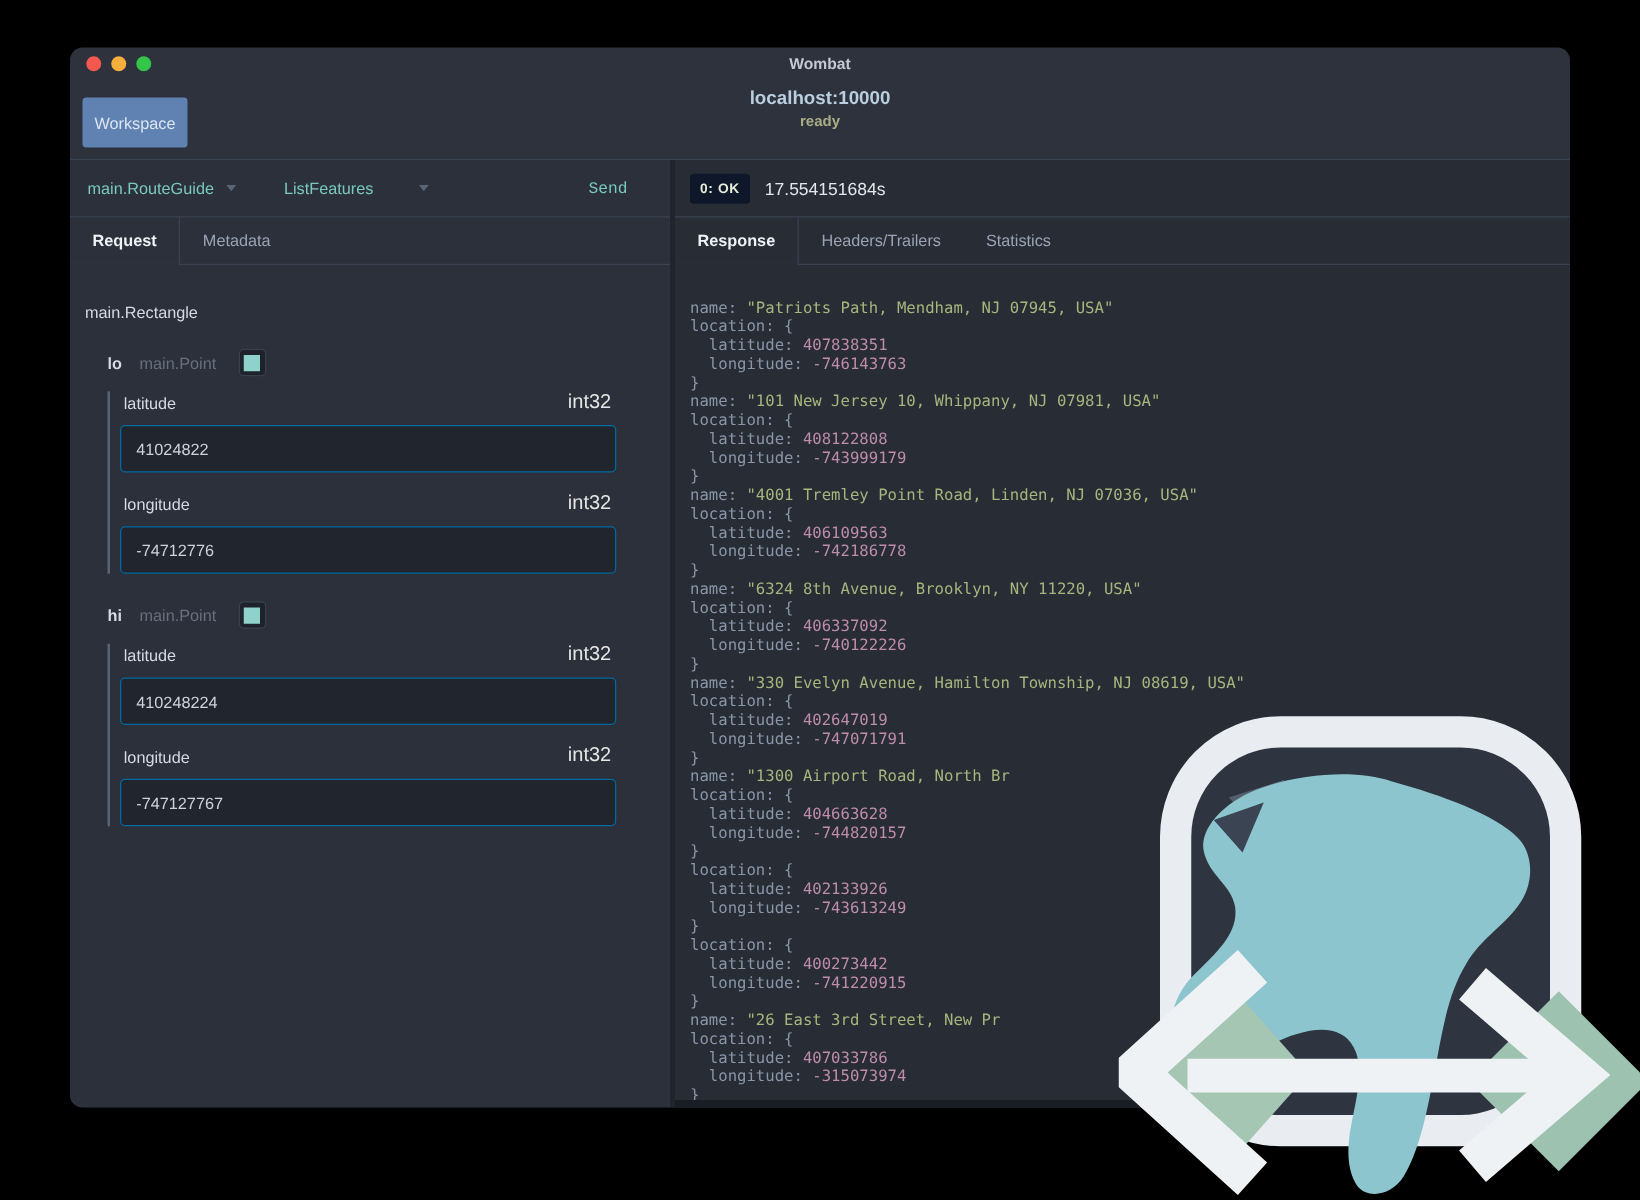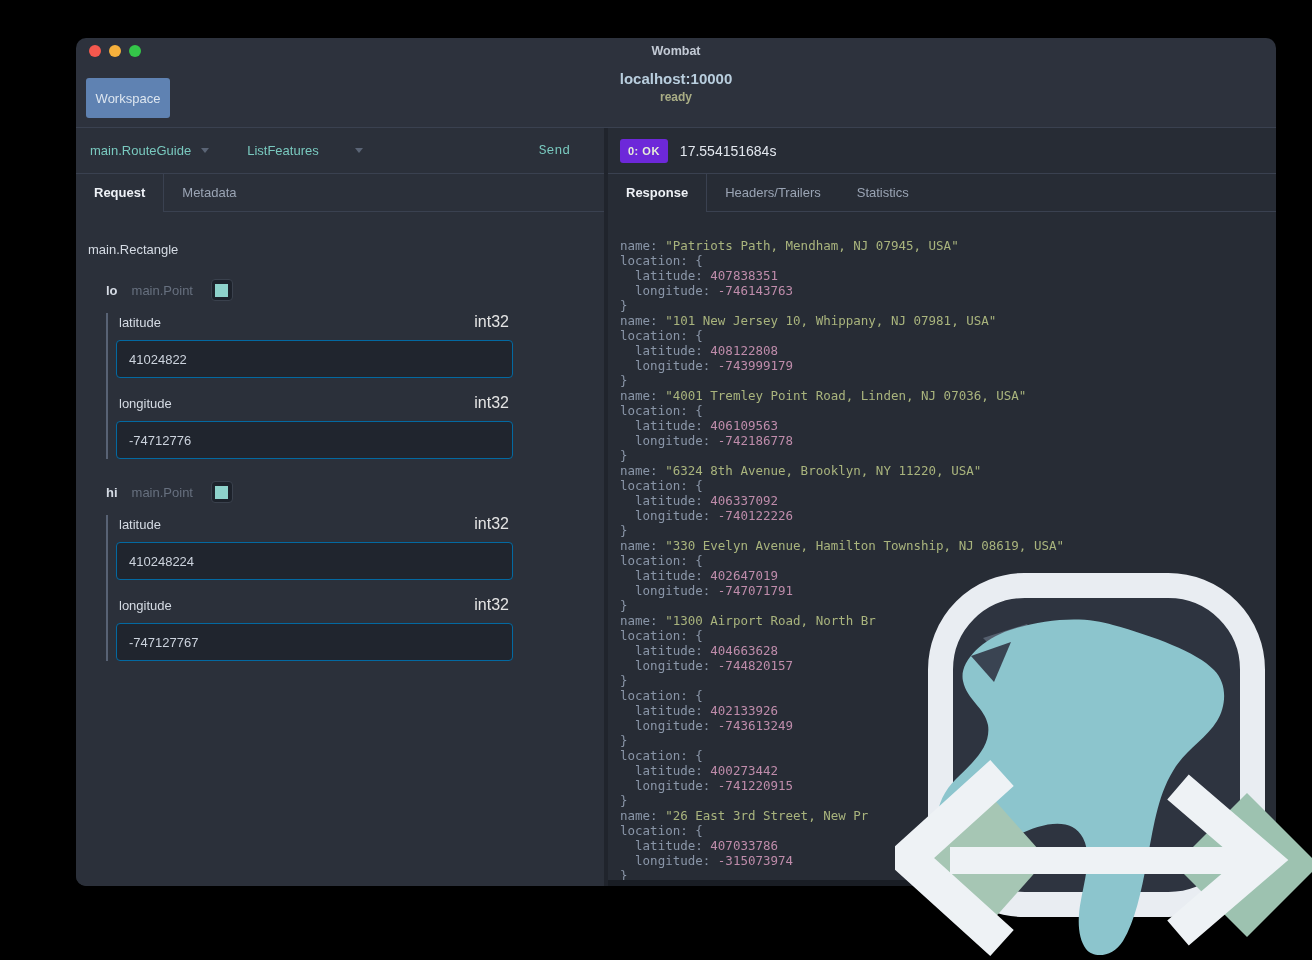--- a/index.html
+++ b/index.html
@@ -17,21 +17,21 @@
   html,body{width:1312px;height:960px}
   body{
     background:#000;
     position:relative;
     overflow:hidden;
     font-family:"Liberation Sans", sans-serif;
   }
   .window{
     position:absolute;left:56px;top:38px;width:1200px;height:848px;
     background:var(--top-bg);border-radius:10px;overflow:hidden;
-    display:flex;flex-direction:column;z-index:1;margin-left:20px;
+    display:flex;flex-direction:column;z-index:1;
   }
   
   .titlebar{height:26px;position:relative;flex:0 0 auto}
   .traffic{position:absolute;left:13px;top:7px;display:flex;gap:8px}
   .light{width:12px;height:12px;border-radius:50%}
   .light.red{background:#f4584e}
   .light.yellow{background:#f5b03c}
   .light.green{background:#34c649}
   .win-title{
     position:absolute;left:0;right:0;top:6px;text-align:center;
@@ -42,39 +42,39 @@
   .workspace-btn{
     position:absolute;left:10px;top:14px;width:84px;height:40px;
     background:#5f82b2;border:none;border-radius:3px;
     color:#dde6f0;font-size:13px;font-family:inherit;cursor:pointer;
   }
   .host-block{position:absolute;left:0;right:0;top:6px;text-align:center}
   .host{font-size:15px;font-weight:bold;color:#b9cede}
   .host-status{font-size:12px;font-weight:bold;color:#a9ad85;margin-top:3px}
   
   .main{flex:1;display:flex;min-height:0}
-  .left{width:528px;background:var(--left-bg);display:flex;flex-direction:column;min-height:0}
+  .left{width:480px;background:var(--left-bg);display:flex;flex-direction:column;min-height:0}
   .divider{width:4px;background:#20242c;flex:0 0 auto}
   .right{flex:1;background:var(--right-bg);display:flex;flex-direction:column;min-height:0;position:relative}
   
   .toolbar{height:46px;flex:0 0 auto;display:flex;align-items:center;border-bottom:1px solid var(--border)}
   .toolbar.left-tb{padding:0 34px 0 14px}
   .toolbar.right-tb{padding:0 12px}
   .select{display:flex;align-items:center;gap:10px;cursor:pointer}
   .select .sel-label{font-size:13px;color:var(--teal)}
   .caret{width:0;height:0;border-left:4px solid transparent;border-right:4px solid transparent;border-top:5px solid #5a6475}
   .method-select{margin-left:38px}
   .method-select .caret{margin-left:26px}
   .send-btn{
     margin-left:auto;background:none;border:none;color:var(--teal);
     font-size:13px;font-family:Liberation Mono, monospace;cursor:pointer;
   }
   .status-badge{
     min-width:44px;height:24px;padding:0 8px;border-radius:3px;
-    background:#6d28d9;color:#e6efd8;font-size:11px;font-weight:bold;
+    background:#0f172a;color:#e6efd8;font-size:11px;font-weight:bold;
     display:flex;align-items:center;justify-content:center;letter-spacing:.5px;
   }
   .duration{margin-left:12px;font-size:14px;color:#e3e8ef}
   
   .tabs{height:38px;flex:0 0 auto;display:flex;border-bottom:1px solid var(--border)}
   .tab{
     padding:0 18px;display:flex;align-items:center;font-size:13px;
     color:#9aa4b4;cursor:pointer;position:relative;background:none;border:none;font-family:inherit;
   }
   .tab.active{color:#eef1f6;font-weight:bold;border-right:1px solid var(--border)}

